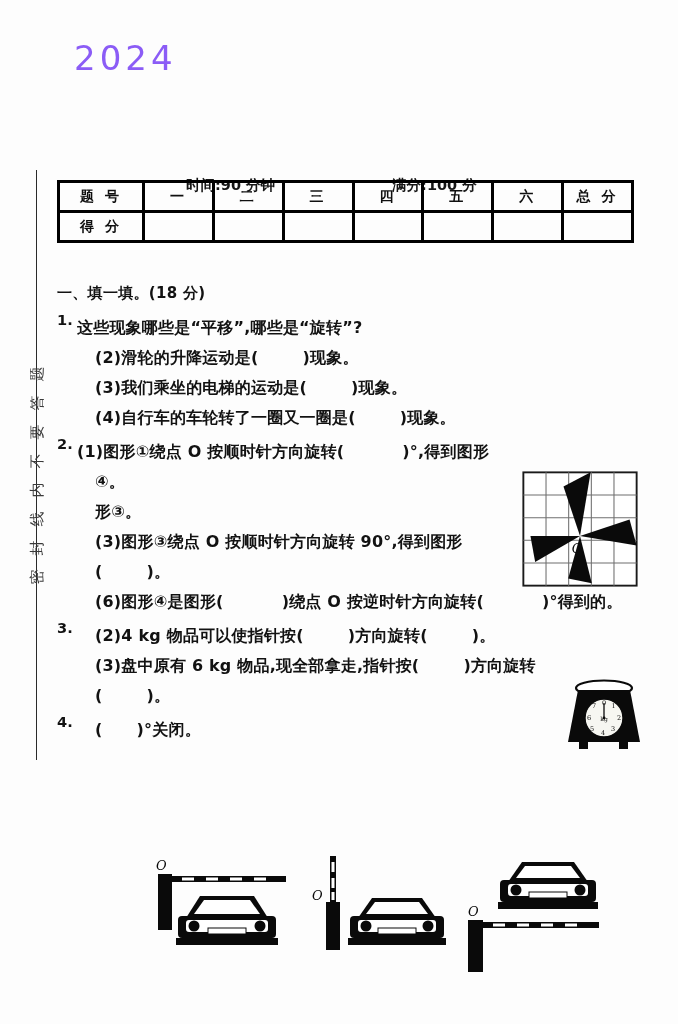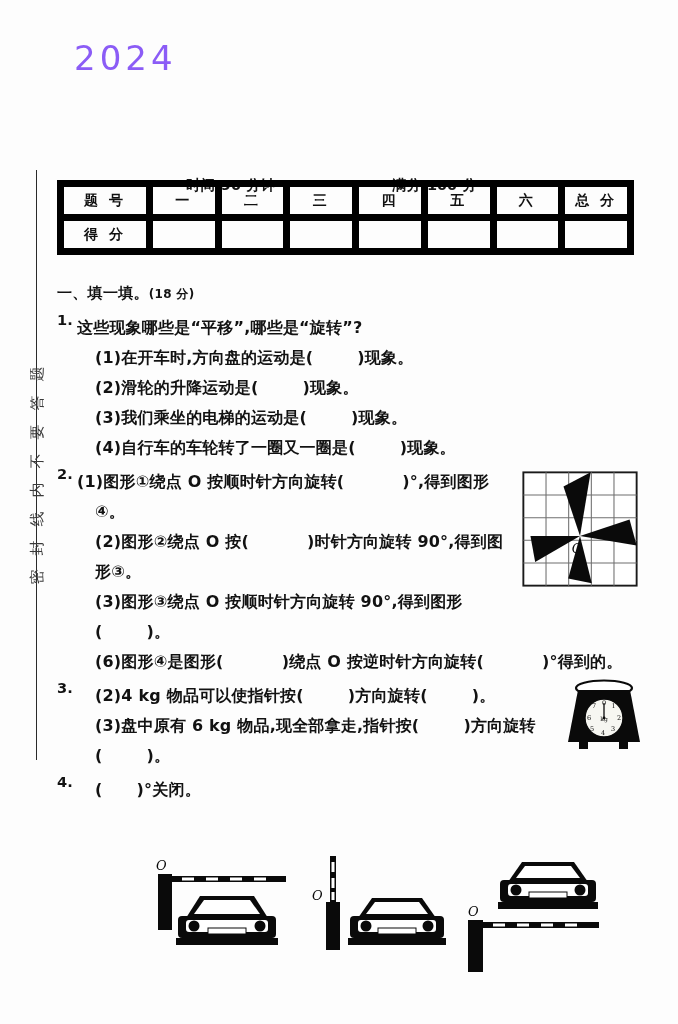--- a/index.html
+++ b/index.html
@@ -77,21 +77,21 @@
   
   .score-table {
     position: absolute;
     left: 57px;
     top: 180px;
     width: 577px;
     border-collapse: collapse;
     table-layout: fixed;
   }
   .score-table td {
-    border: 7px solid #000000;
+    border: 3px solid #000000;
     height: 27px;
     text-align: center;
     vertical-align: middle;
     font-size: 14px;
     font-weight: bold;
     letter-spacing: 3px;
     color: #101010;
     padding: 0;
   }
   .score-table td.head-label { width: 82px; }
@@ -105,21 +105,21 @@
     font-size: 14.6px;
     line-height: 1.0;
     color: #121212;
   }
   .sec-title {
     font-weight: bold;
     font-size: 15px;
     letter-spacing: 0.3px;
     margin: 0 0 12px 0;
   }
-  .sec-title .pts { font-weight: bold; font-size: 12px; }
+  .sec-title .pts { font-weight: bold; font-size: 15px; }
 
   .q {
     position: relative;
     margin-bottom: 3px;
   }
   .q-num {
     position: absolute;
     left: 0;
     top: 0;
     font-weight: bold;
@@ -211,44 +211,38 @@
 
     <div class="sec-title">
       <span>一、填一填。</span><span class="pts">(18 分)</span>
     </div>
 
     <div class="q">
       <span class="q-num">1.</span>
       <div class="q-body">
         <div class="line">这些现象哪些是“平移”,哪些是“旋转”?</div>
         <div class="line indent">
-          <span>(1)在开车时,方向盘的运动是(</span><span class="gap-m"></span><span>)现象。</span>
-        </div>
-        <div class="line indent">
           <span>(2)滑轮的升降运动是(</span><span class="gap-m"></span><span>)现象。</span>
         </div>
         <div class="line indent">
           <span>(3)我们乘坐的电梯的运动是(</span><span class="gap-m"></span><span>)现象。</span>
         </div>
         <div class="line indent">
           <span>(4)自行车的车轮转了一圈又一圈是(</span><span class="gap-m"></span><span>)现象。</span>
         </div>
       </div>
     </div>
 
     <div class="q" style="margin-top:4px;">
       <span class="q-num">2.</span>
       <div class="q-body">
         <div class="line">
           <span>(1)图形①绕点 O 按顺时针方向旋转(</span><span class="gap-l"></span><span>)°,得到图形</span>
         </div>
         <div class="line indent">④。</div>
-        <div class="line indent">
-          <span>(2)图形②绕点 O 按(</span><span class="gap-l"></span><span>)时针方向旋转 90°,得到图</span>
-        </div>
         <div class="line indent">形③。</div>
         <div class="line indent">(3)图形③绕点 O 按顺时针方向旋转 90°,得到图形</div>
         <div class="line indent">
           <span>(</span><span class="gap-m"></span><span>)。</span>
         </div>
         <div class="line indent">
           <span>(6)图形④是图形(</span><span class="gap-l"></span><span>)绕点 O 按逆时针方向旋转(</span><span class="gap-l"></span><span>)°得到的。</span>
         </div>
       </div>
     </div>

